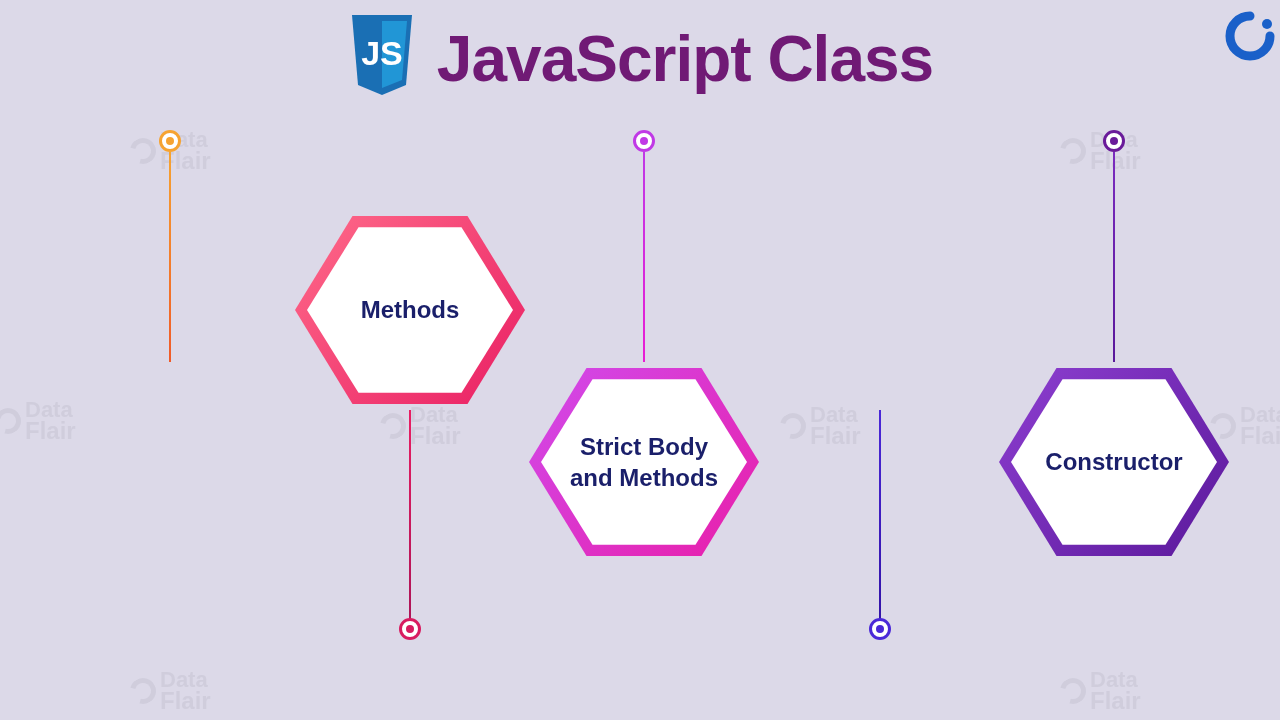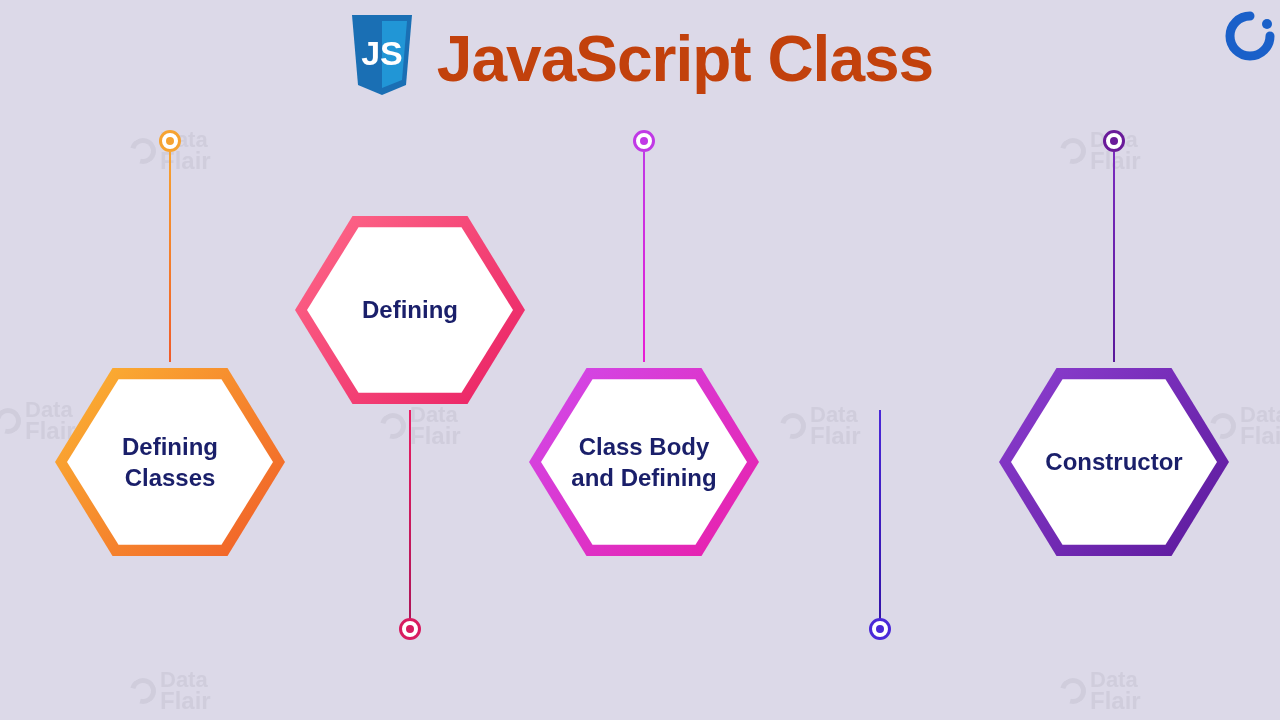--- a/index.html
+++ b/index.html
@@ -41,21 +41,21 @@
     position: absolute;
     top: 15px;
     left: 0;
     width: 100%;
     text-align: center;
   }
   .title-inner { display: inline-flex; align-items: center; gap: 20px; }
   .title-text {
     font-size: 64px;
     font-weight: 800;
-    color: #c2410c;
+    color: #701a75;
     letter-spacing: -1px;
   }
 
   
   .js-logo { width: 70px; height: 88px; display:inline-block; }
 
   
   .corner-logo {
     position: absolute;
     top: 10px; right: 0px;
@@ -244,43 +244,38 @@
     </svg>
     <span class="title-text">JavaScript Class</span>
   </div>
 </div>
 
 <div class="diagram">
 
   <div class="node node-1">
     <div class="ring"></div>
     <div class="connector"></div>
-    <div class="hex-outer">
-      <div class="hex-inner">
-          <div class="hex-label">Defining Classes</div>
-        </div>
-    </div>
   </div>
 
   <div class="node node-2">
     <div class="hex-outer">
       <div class="hex-inner">
-          <div class="hex-label">Defining</div>
+          <div class="hex-label">Methods</div>
         </div>
     </div>
     <div class="connector"></div>
     <div class="ring"></div>
   </div>
 
   <div class="node node-3">
     <div class="ring"></div>
     <div class="connector"></div>
     <div class="hex-outer">
       <div class="hex-inner">
-          <div class="hex-label">Class Body and Defining</div>
+          <div class="hex-label">Strict Body and Methods</div>
         </div>
     </div>
   </div>
 
   <div class="node node-4">
     <div class="connector"></div>
     <div class="ring"></div>
   </div>
 
   <div class="node node-5">

